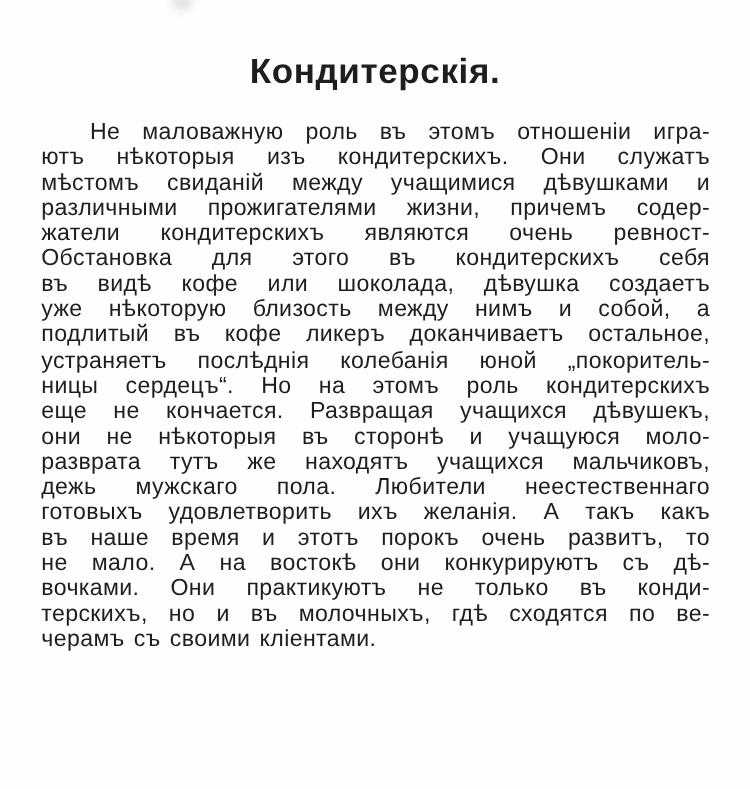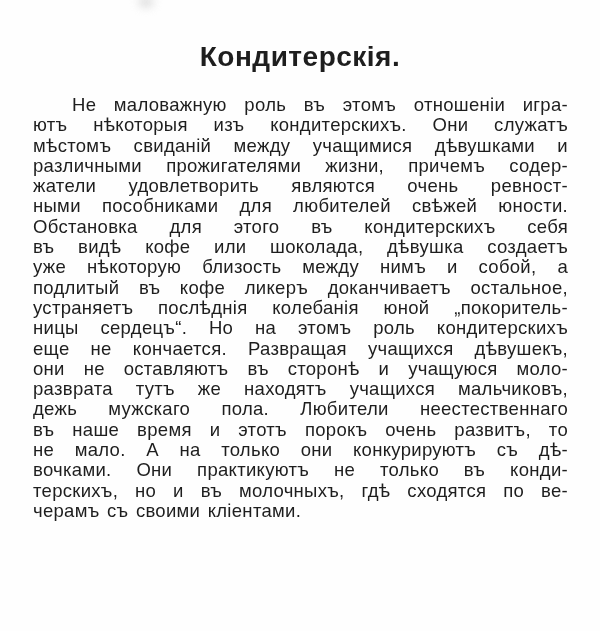--- a/index.html
+++ b/index.html
@@ -62,31 +62,31 @@
 <body>
 
 <div class="page">
   <div class="smudge"></div>
   <h1 class="title">Кондитерскія.</h1>
   <div class="paragraph">
       <div class="line first">Не маловажную роль въ этомъ отношеніи игра-</div>
       <div class="line">ютъ нѣкоторыя изъ кондитерскихъ. Они служатъ</div>
       <div class="line">мѣстомъ свиданій между учащимися дѣвушками и</div>
       <div class="line">различными прожигателями жизни, причемъ содер-</div>
-      <div class="line">жатели удовлетворить являются очень ревност-</div>
-      <div class="line">ными пособниками для любителей свѣжей юности.</div>
+      <div class="line">жатели кондитерскихъ являются очень ревност-</div>
       <div class="line">Обстановка для этого въ кондитерскихъ себя</div>
       <div class="line">въ видѣ кофе или шоколада, дѣвушка создаетъ</div>
       <div class="line">уже нѣкоторую близость между нимъ и собой, а</div>
       <div class="line">подлитый въ кофе ликеръ доканчиваетъ остальное,</div>
       <div class="line">устраняетъ послѣднія колебанія юной „покоритель-</div>
       <div class="line">ницы сердецъ“. Но на этомъ роль кондитерскихъ</div>
       <div class="line">еще не кончается. Развращая учащихся дѣвушекъ,</div>
-      <div class="line">они не оставляютъ въ сторонѣ и учащуюся моло-</div>
+      <div class="line">они не нѣкоторыя въ сторонѣ и учащуюся моло-</div>
       <div class="line">разврата тутъ же находятъ учащихся мальчиковъ,</div>
       <div class="line">дежь мужскаго пола. Любители неестественнаго</div>
+      <div class="line">готовыхъ удовлетворить ихъ желанія. А такъ какъ</div>
       <div class="line">въ наше время и этотъ порокъ очень развитъ, то</div>
-      <div class="line">не мало. А на только они конкурируютъ съ дѣ-</div>
+      <div class="line">не мало. А на востокѣ они конкурируютъ съ дѣ-</div>
       <div class="line">вочками. Они практикуютъ не только въ конди-</div>
       <div class="line">терскихъ, но и въ молочныхъ, гдѣ сходятся по ве-</div>
       <div class="line last">черамъ съ своими кліентами.</div>
     </div>
 </div>
 
 </body></html>

